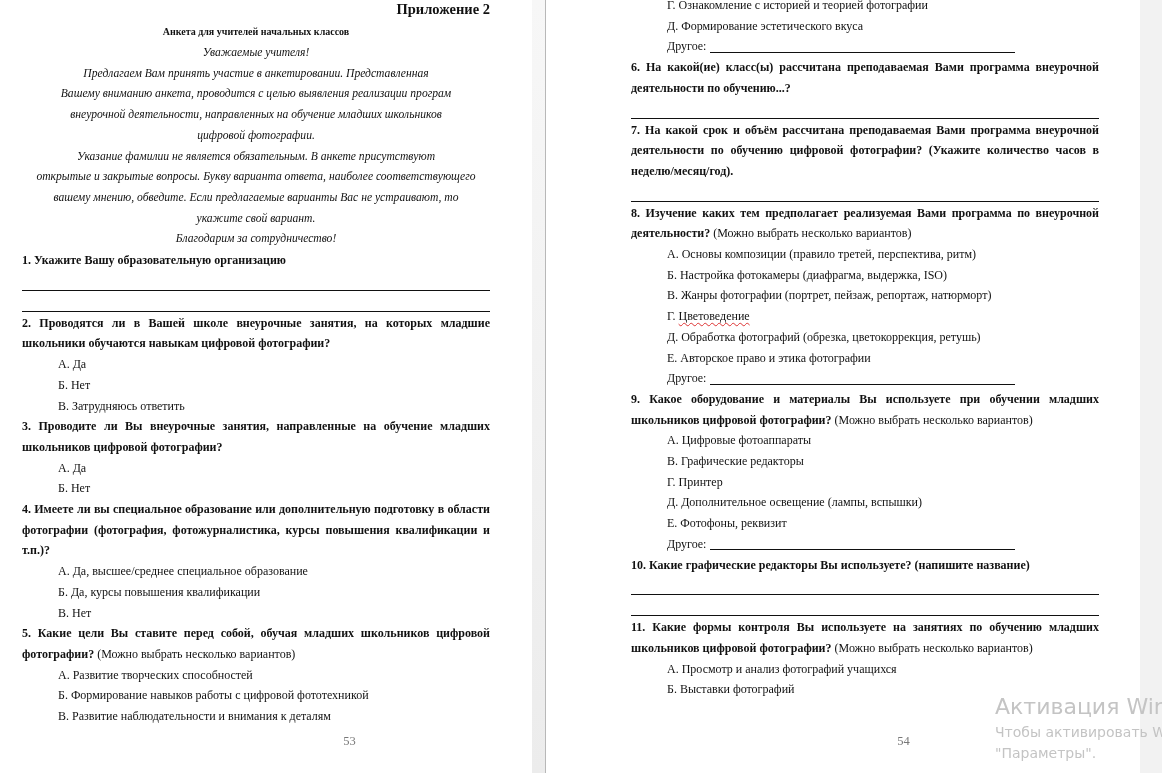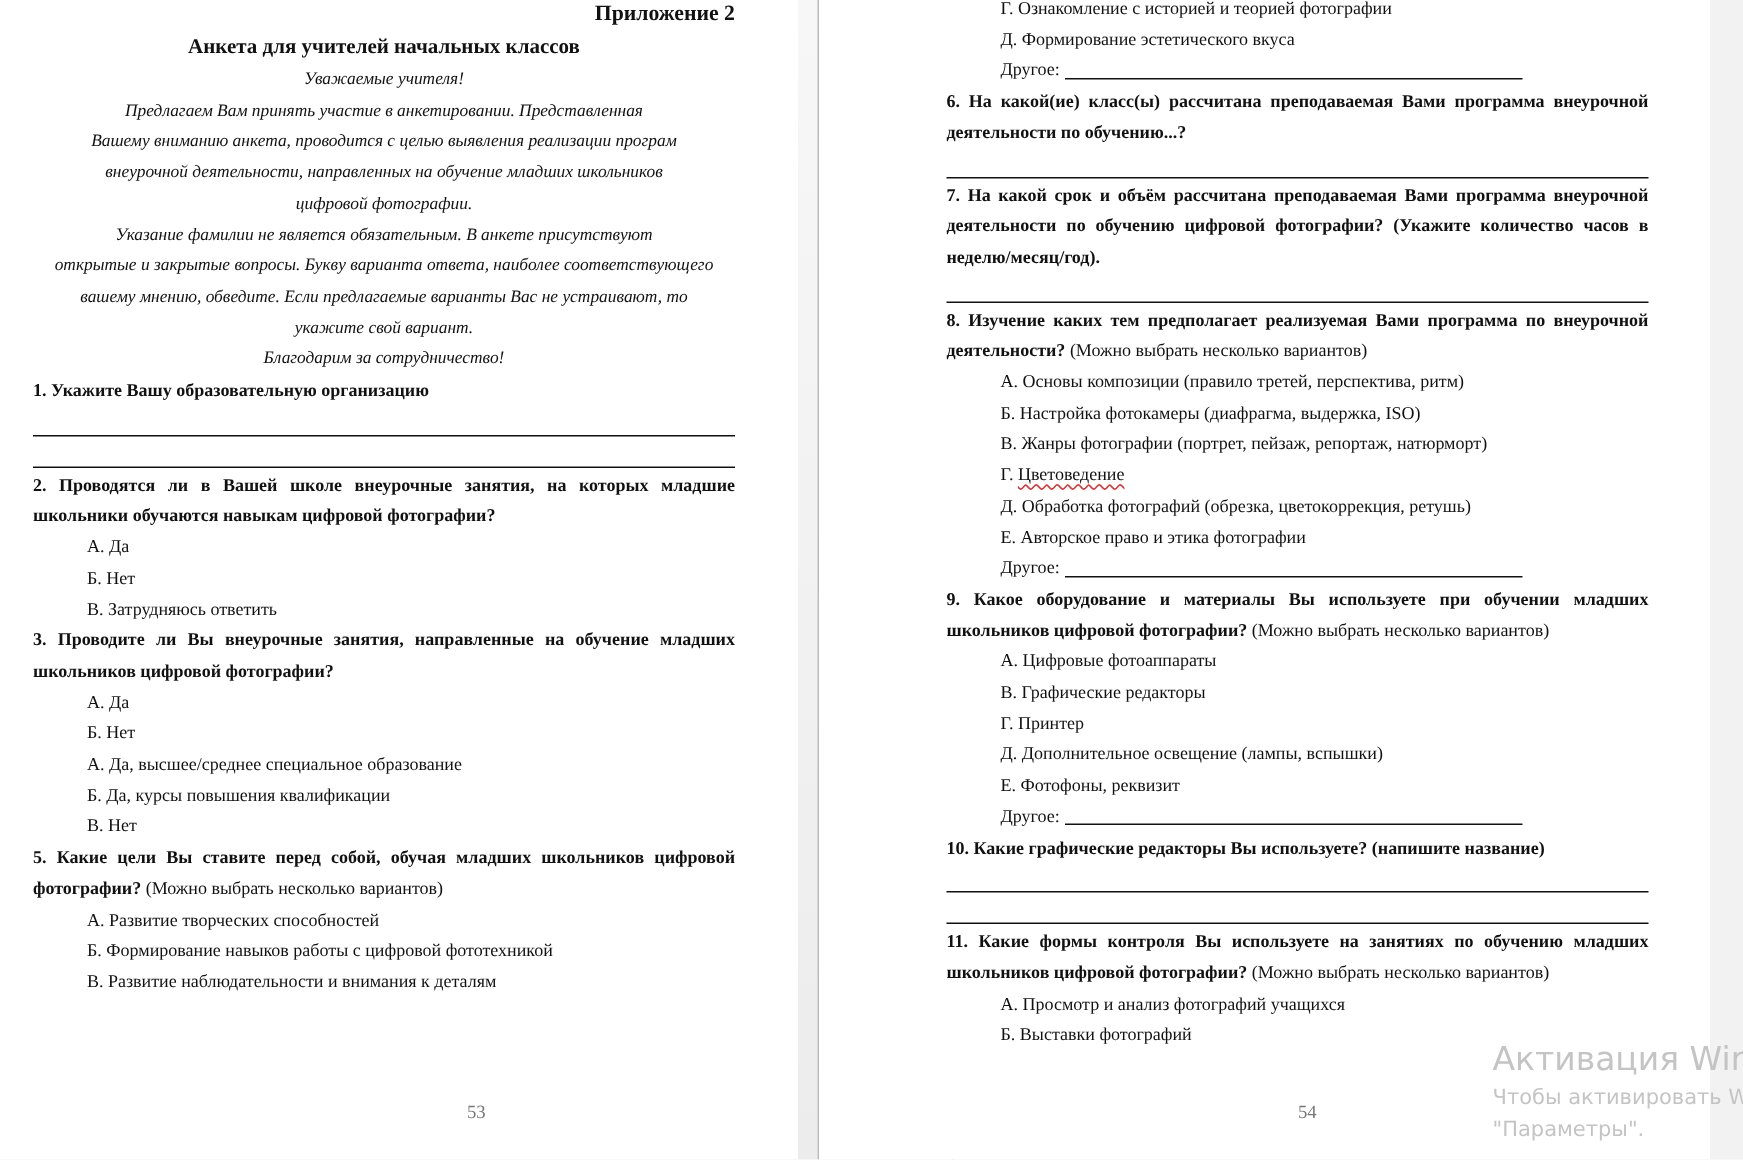--- a/index.html
+++ b/index.html
@@ -17,31 +17,31 @@
   #page-right { left: 545px; width: 653px; border-left: 1px solid #b8b8b8; border-right: 1px solid #c8c8c8; }
   .gap { position: absolute; top: 0; left: 532px; width: 13px; height: 773px;
          background: linear-gradient(#f7f7f7, #ececec); }
   .rightbg { position: absolute; top:0; left: 1140px; width: 22px; height: 773px; background: #f2f2f2; }
 
   .content { position: absolute; font-size: 12px; line-height: 20.7px; }
   #page-left .content { left: 22px; top: -1px; width: 468px; }
   #page-right .content { left: 85px; top: -5px; width: 468px; }
 
   .appendix { text-align: right; font-weight: bold; font-size: 14.5px; line-height: 20px; margin-top: 0; }
-  .title { text-align: center; font-weight: bold; font-size: 14px; line-height: 22px; margin-top: 2px; }
+  .title { text-align: center; font-weight: bold; font-size: 10px; line-height: 22px; margin-top: 2px; }
   .intro { text-align: center; font-style: italic; font-size: 11.6px; line-height: 20.7px; }
   .q { font-weight: bold; text-align: justify; text-align-last: left; }
   .q .note { font-weight: normal; }
   .opt { padding-left: 36px; }
   .line { border-bottom: 1px solid #111; height: 19px; margin-bottom: 1px; }
   .other { padding-left: 36px; display: flex; align-items: center; }
   .other .fill { border-bottom: 1px solid #111; width: 305px; height: 14px; margin-left: 4px; margin-bottom: 3px; }
   .spell { text-decoration: underline wavy #d33; text-decoration-thickness: 1px; text-underline-offset: 2px; }
   .pagenum { position: absolute; bottom: 24px; width: 100%; text-align: center;
-             font-size: 12.5px; color: #777; }
+             font-size: 12.5px; color: #777; padding-left: 32px; }
 
   .watermark { position: absolute; left: 995px; top: 692px; color: #c4c4c4;
                font-family: "DejaVu Sans", sans-serif; white-space: nowrap; }
   .watermark .wm-title { font-size: 22px; line-height: 30px; }
   .watermark .wm-sub { font-size: 14px; line-height: 21px; }
 </style>
 </head>
 <body>
 
 <div class="page" id="page-left">
@@ -67,20 +67,21 @@
 
     <div class="q">2. Проводятся ли в Вашей школе внеурочные занятия, на которых младшие школьники обучаются навыкам цифровой фотографии?</div>
     <div class="opt">А. Да</div>
     <div class="opt">Б. Нет</div>
     <div class="opt">В. Затрудняюсь ответить</div>
 
     <div class="q">3. Проводите ли Вы внеурочные занятия, направленные на обучение младших школьников цифровой фотографии?</div>
     <div class="opt">А. Да</div>
     <div class="opt">Б. Нет</div>
 
+    <div class="q">4. Имеете ли вы специальное образование или дополнительную подготовку в области фотографии (фотография, фотожурналистика, курсы повышения квалификации и т.п.)?</div>
     <div class="opt">А. Да, высшее/среднее специальное образование</div>
     <div class="opt">Б. Да, курсы повышения квалификации</div>
     <div class="opt">В. Нет</div>
 
     <div class="q"><span>5. Какие цели Вы ставите перед собой, обучая младших школьников цифровой фотографии?</span><span class="note"> (Можно выбрать несколько вариантов)</span></div>
     <div class="opt">А. Развитие творческих способностей</div>
     <div class="opt">Б. Формирование навыков работы с цифровой фототехникой</div>
     <div class="opt">В. Развитие наблюдательности и внимания к деталям</div>
   </div>
   <div class="pagenum">53</div>

